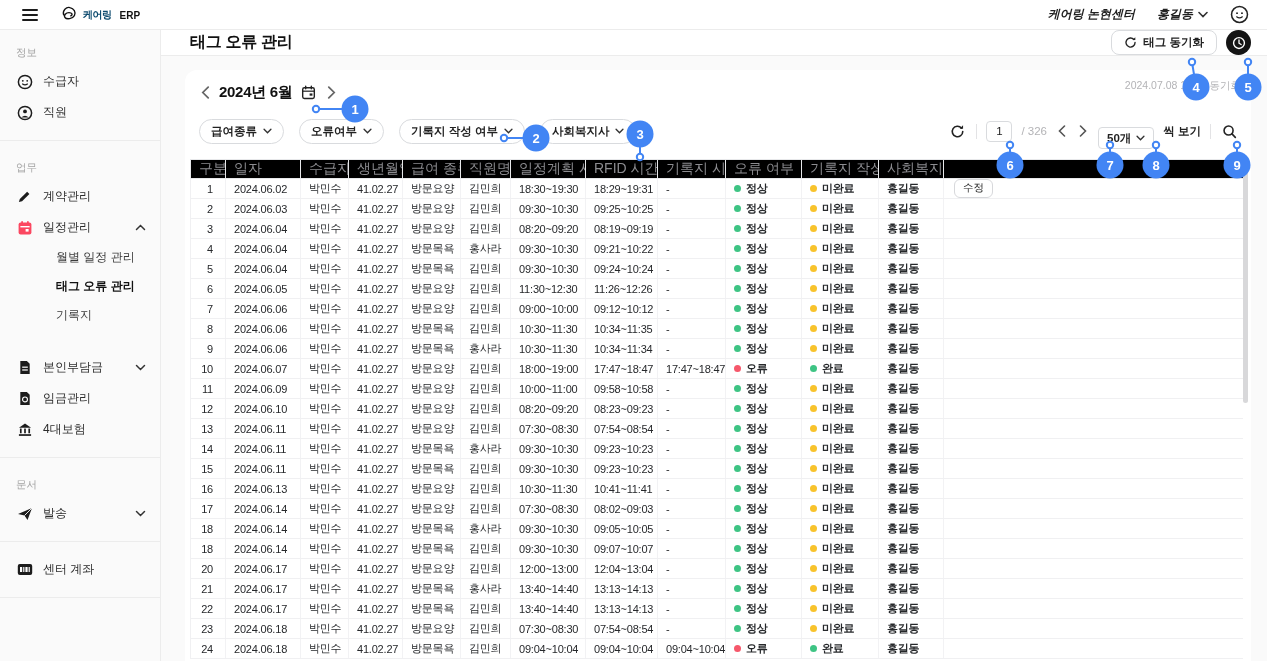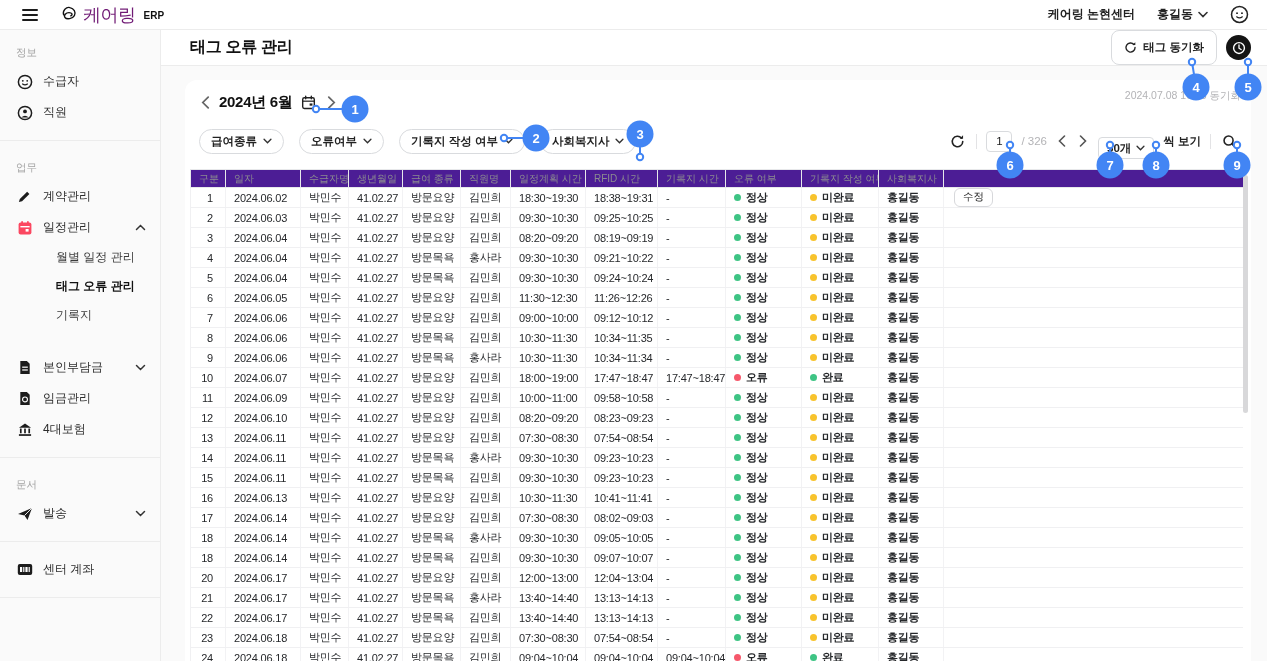--- a/index.html
+++ b/index.html
@@ -4,44 +4,44 @@
 <style>
   * { margin:0; padding:0; box-sizing:border-box; }
   html,body { width:1267px; height:661px; overflow:hidden; }
   body { font-family:"Liberation Sans","DejaVu Sans",sans-serif; color:#26282b; background:#fafafa; position:relative; }
 
   
   .topbar { height:30px; background:#fff; border-bottom:1px solid #ececec; display:flex; align-items:center; padding:0 18px 0 22px; }
   .hamburger { width:16px; height:12px; display:flex; flex-direction:column; justify-content:space-between; cursor:pointer; }
   .hamburger span { height:2px; background:#1c1c1c; border-radius:1px; }
   .brand-wrap { display:flex; align-items:center; gap:5px; margin-left:22px; }
-  .brand { font-size:18px; font-weight:400; color:#701a75; letter-spacing:-0.5px; }
+  .brand { font-size:10px; font-weight:700; color:#0c4a6e; letter-spacing:-0.5px; }
   .brand-suffix { font-size:10px; font-weight:800; color:#111; margin-left:3px; margin-top:2px; }
-  .topbar-right { margin-left:auto; display:flex; align-items:center; gap:22px; }
+  .topbar-right { margin-left:auto; display:flex; align-items:center; gap:22px;font-style:italic; }
   .center-name { font-size:12px; font-weight:600; color:#222; }
   .user-chip { display:flex; align-items:center; gap:5px; font-size:12px; font-weight:600; color:#222; cursor:pointer; }
   .avatar { width:19px; height:19px; border-radius:50%; display:flex; align-items:center; justify-content:center; }
 
   
   .app { display:flex; height:631px; }
   .sidebar { width:161px; background:#fafafa; border-right:1px solid #ececec; padding-top:8px; flex:none; }
   .side-section-label { font-size:10.5px; color:#a3a3a3; padding:8px 16px 6px; }
   .side-item { display:flex; align-items:center; gap:10px; height:31px; padding:0 14px 0 16px; font-size:12px; color:#2b2b2b; cursor:pointer; }
   .side-item .ic { width:17px; height:17px; display:flex; align-items:center; justify-content:center; flex:none; }
   .side-item .chev { margin-left:auto; }
   .side-sub { display:flex; align-items:center; height:29px; padding-left:56px; font-size:12px; color:#3a3a3a; cursor:pointer; }
   .side-sub.active { font-weight:700; color:#111; }
   .side-divider { height:1px; background:#ececec; margin:12px 0; }
 
   
   .main { flex:1; display:flex; flex-direction:column; min-width:0; }
   .titlebar { height:42px; background:#fff; border-bottom:1px solid #ececec; display:flex; align-items:center; padding:0 16px 0 29px; }
   .page-title { font-size:16px; font-weight:700; color:#111; letter-spacing:-0.3px; }
   .titlebar-right { margin-left:auto; display:flex; align-items:center; gap:9px; }
-  .sync-btn { height:35px; display:flex; align-items:center; gap:6px; padding:0 12px; background:#fff; border:1px solid #d9dbde; border-radius:8px; font-size:11.5px; font-weight:600; color:#222; cursor:pointer; }
+  .sync-btn { height:25px; display:flex; align-items:center; gap:6px; padding:0 12px; background:#fff; border:1px solid #d9dbde; border-radius:8px; font-size:11.5px; font-weight:600; color:#222; cursor:pointer; }
   .history-btn { width:25px; height:25px; border-radius:50%; background:#141414; border:none; display:flex; align-items:center; justify-content:center; cursor:pointer; }
 
   .content { flex:1; padding:14px 16px 0 24px; }
   .card { background:#fff; border-radius:12px; height:700px; position:relative; padding:11px 8px 0 5px; }
   .last-sync { position:absolute; top:9px; right:10px; font-size:10.5px; color:#b3b3b6; }
 
   .date-row { display:flex; align-items:center; gap:7px; padding:2px 0 9px 9px; }
   .nav-chev { background:none; border:none; padding:2px; cursor:pointer; display:flex; align-items:center; }
   .month-label { font-size:15px; font-weight:700; color:#111; letter-spacing:-0.3px; }
   .cal-btn { background:none; border:none; padding:0 2px; cursor:pointer; display:flex; align-items:center; }
@@ -52,21 +52,21 @@
   .icon-btn { background:none; border:none; padding:2px; cursor:pointer; display:flex; align-items:center; }
   .vdiv { width:1px; height:15px; background:#e3e3e5; }
   .page-input { width:26px; height:21px; border:1px solid #d9dbde; border-radius:4px; text-align:center; font-size:11.5px; color:#222; font-family:inherit; }
   .page-total { font-size:11.5px; color:#b3b3b6; }
   .size-select { height:22px; display:flex; align-items:center; gap:5px; padding:0 8px; border:1px solid #d9dbde; border-radius:4px; font-size:11.5px; font-weight:600; color:#222; cursor:pointer; background:#fff;margin-top:14px; }
   .size-suffix { font-size:11.5px; color:#222;font-weight:bold; }
 
   
   .table-wrap { }
   table { border-collapse:collapse; table-layout:fixed; width:1053px; }
-  th { height:18px; background:#4c1d95; font-size:10px; font-weight:400; color:#8c8c90; text-align:left; padding:0 0 0 8px; border:1px solid #e7e8ea; border-left:none; white-space:nowrap; overflow:hidden; }
+  th { height:18px; background:#000000; font-size:14px; font-weight:400; color:#8c8c90; text-align:left; padding:0 0 0 8px; border:1px solid #e7e8ea; border-left:none; white-space:nowrap; overflow:hidden; }
   th:first-child { border-left:1px solid #e7e8ea; }
   th:last-child { border-right:none; }
   td { height:20px; font-size:11px; color:#26282b; padding:0 0 0 8px; border-bottom:1px solid #f0f0f2; border-right:1px solid #f2f2f4; white-space:nowrap; overflow:hidden; letter-spacing:-0.2px; }
   td:first-child { border-left:1px solid #f0f0f2; }
   td:last-child { border-right:none; }
   td.td-num { text-align:right; padding:0 12px 0 0; }
   td.td-worker { font-weight:600; }
   td.td-action { padding-left:10px; }
   .dot { display:inline-block; width:7px; height:7px; border-radius:50%; margin-right:5px; vertical-align:0px; }
   .status-txt { font-weight:600; }
@@ -384,21 +384,21 @@
               </thead>
             <tbody>
                 <tr>
                   <td class="td-num">1</td>
                   <td>2024.06.02</td>
                   <td>박민수</td>
                   <td>41.02.27</td>
                   <td>방문요양</td>
                   <td>김민희</td>
                   <td>18:30~19:30</td>
-                  <td>18:38~19:31</td>
+                  <td>18:29~19:31</td>
                   <td>-</td>
                   <td><span class="dot" style="background: rgb(62, 196, 132);"></span><span class="status-txt">정상</span></td>
                   <td><span class="dot" style="background: rgb(248, 195, 44);"></span><span class="status-txt">미완료</span></td>
                   <td class="td-worker">홍길동</td>
                   <td class="td-action"><button class="edit-btn">수정</button></td>
                 </tr>
                 <tr>
                   <td class="td-num">2</td>
                   <td>2024.06.03</td>
                   <td>박민수</td>

